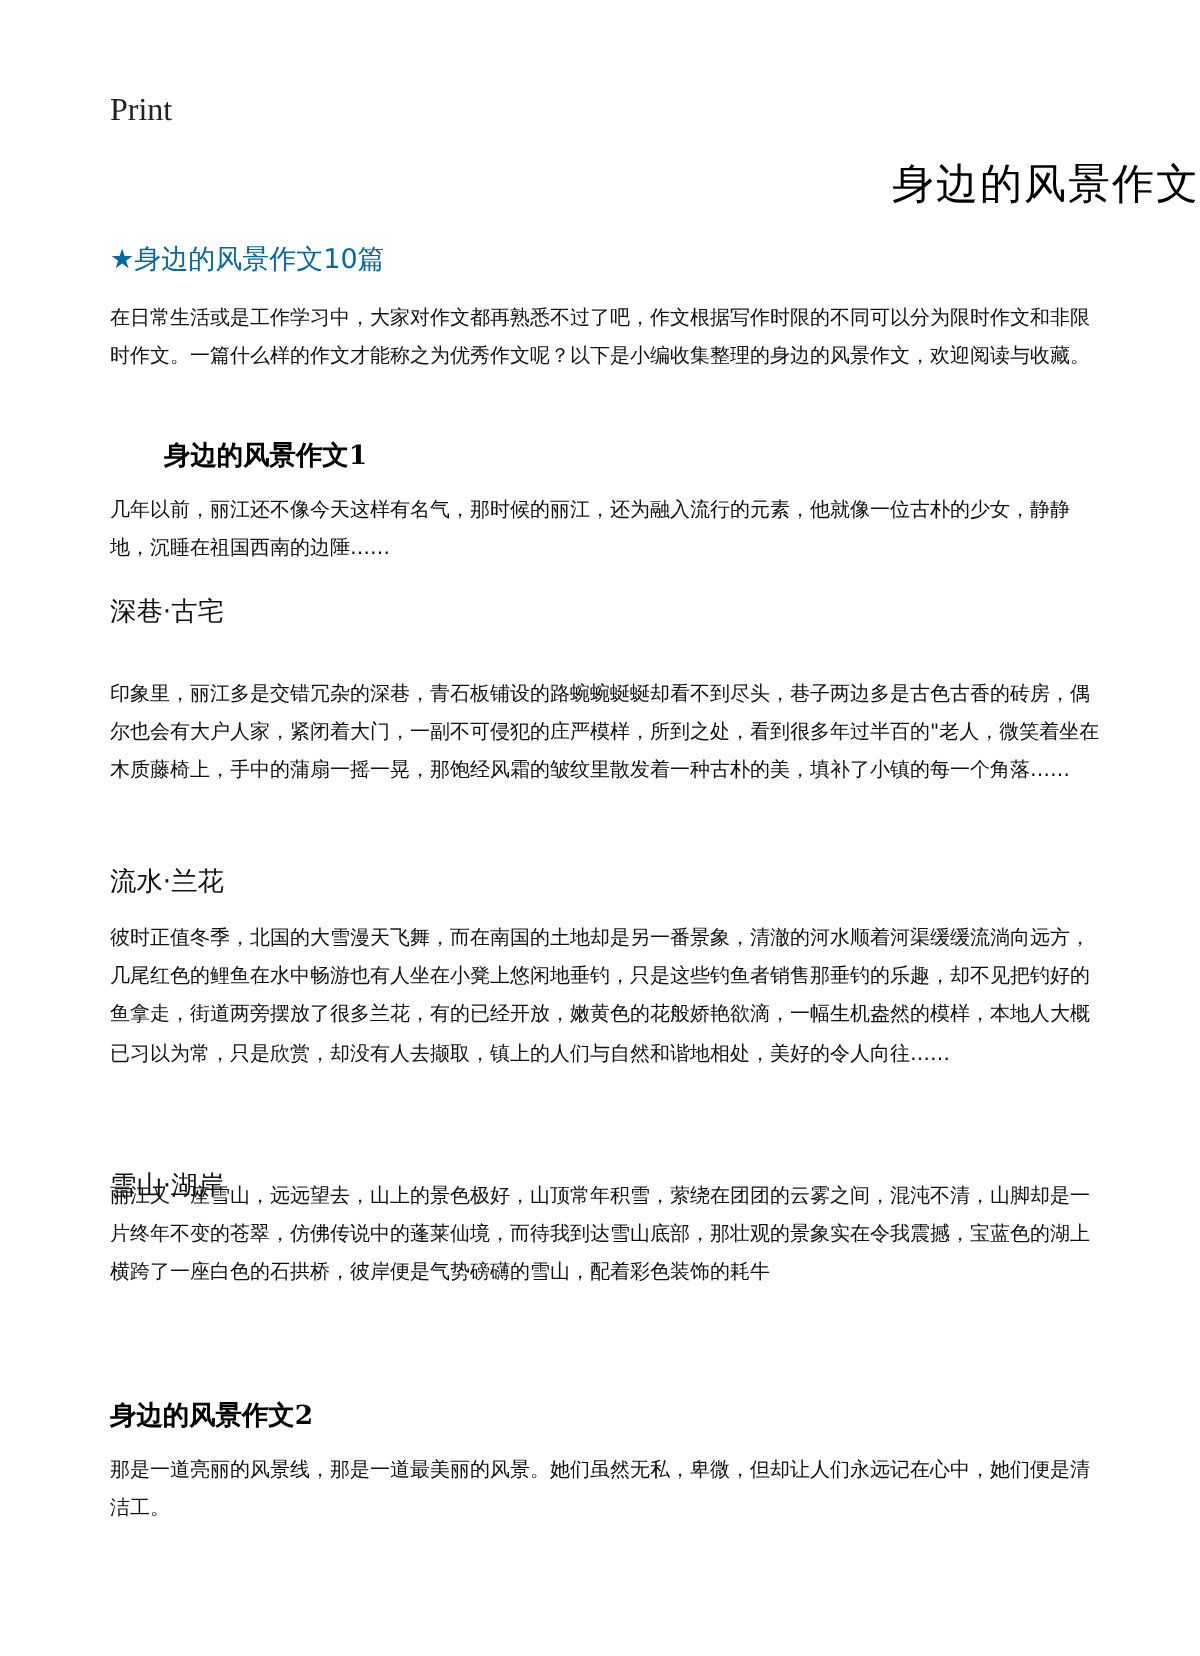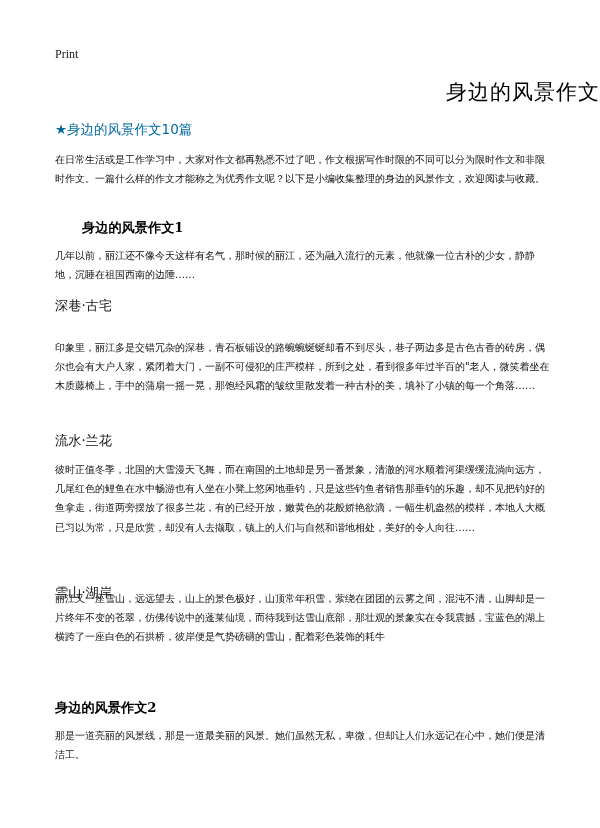--- a/index.html
+++ b/index.html
@@ -4,21 +4,21 @@
 <style>
   html, body { margin: 0; padding: 0; background: #ffffff; }
   body {
     width: 600px; height: 828px; overflow: hidden; position: relative;
     color: #111111;
     font-family: "DejaVu Sans", "Liberation Sans", sans-serif;
   }
   .print-label {
     position: absolute; left: 55px; top: 47px;
     font-family: "Liberation Serif", "DejaVu Serif", serif;
-    font-size: 12px; color: #222;
+    font-size: 16px; color: #222;
   }
   .title {
     position: absolute; left: 0; width: 600px; top: 78px;
     text-align: right; font-size: 21px; font-weight: normal; color: #000;
     letter-spacing: 1px;
   }
   .subtitle {
     position: absolute; left: 55px; top: 121px;
     font-size: 13.5px; color: #0369a1;
   }

